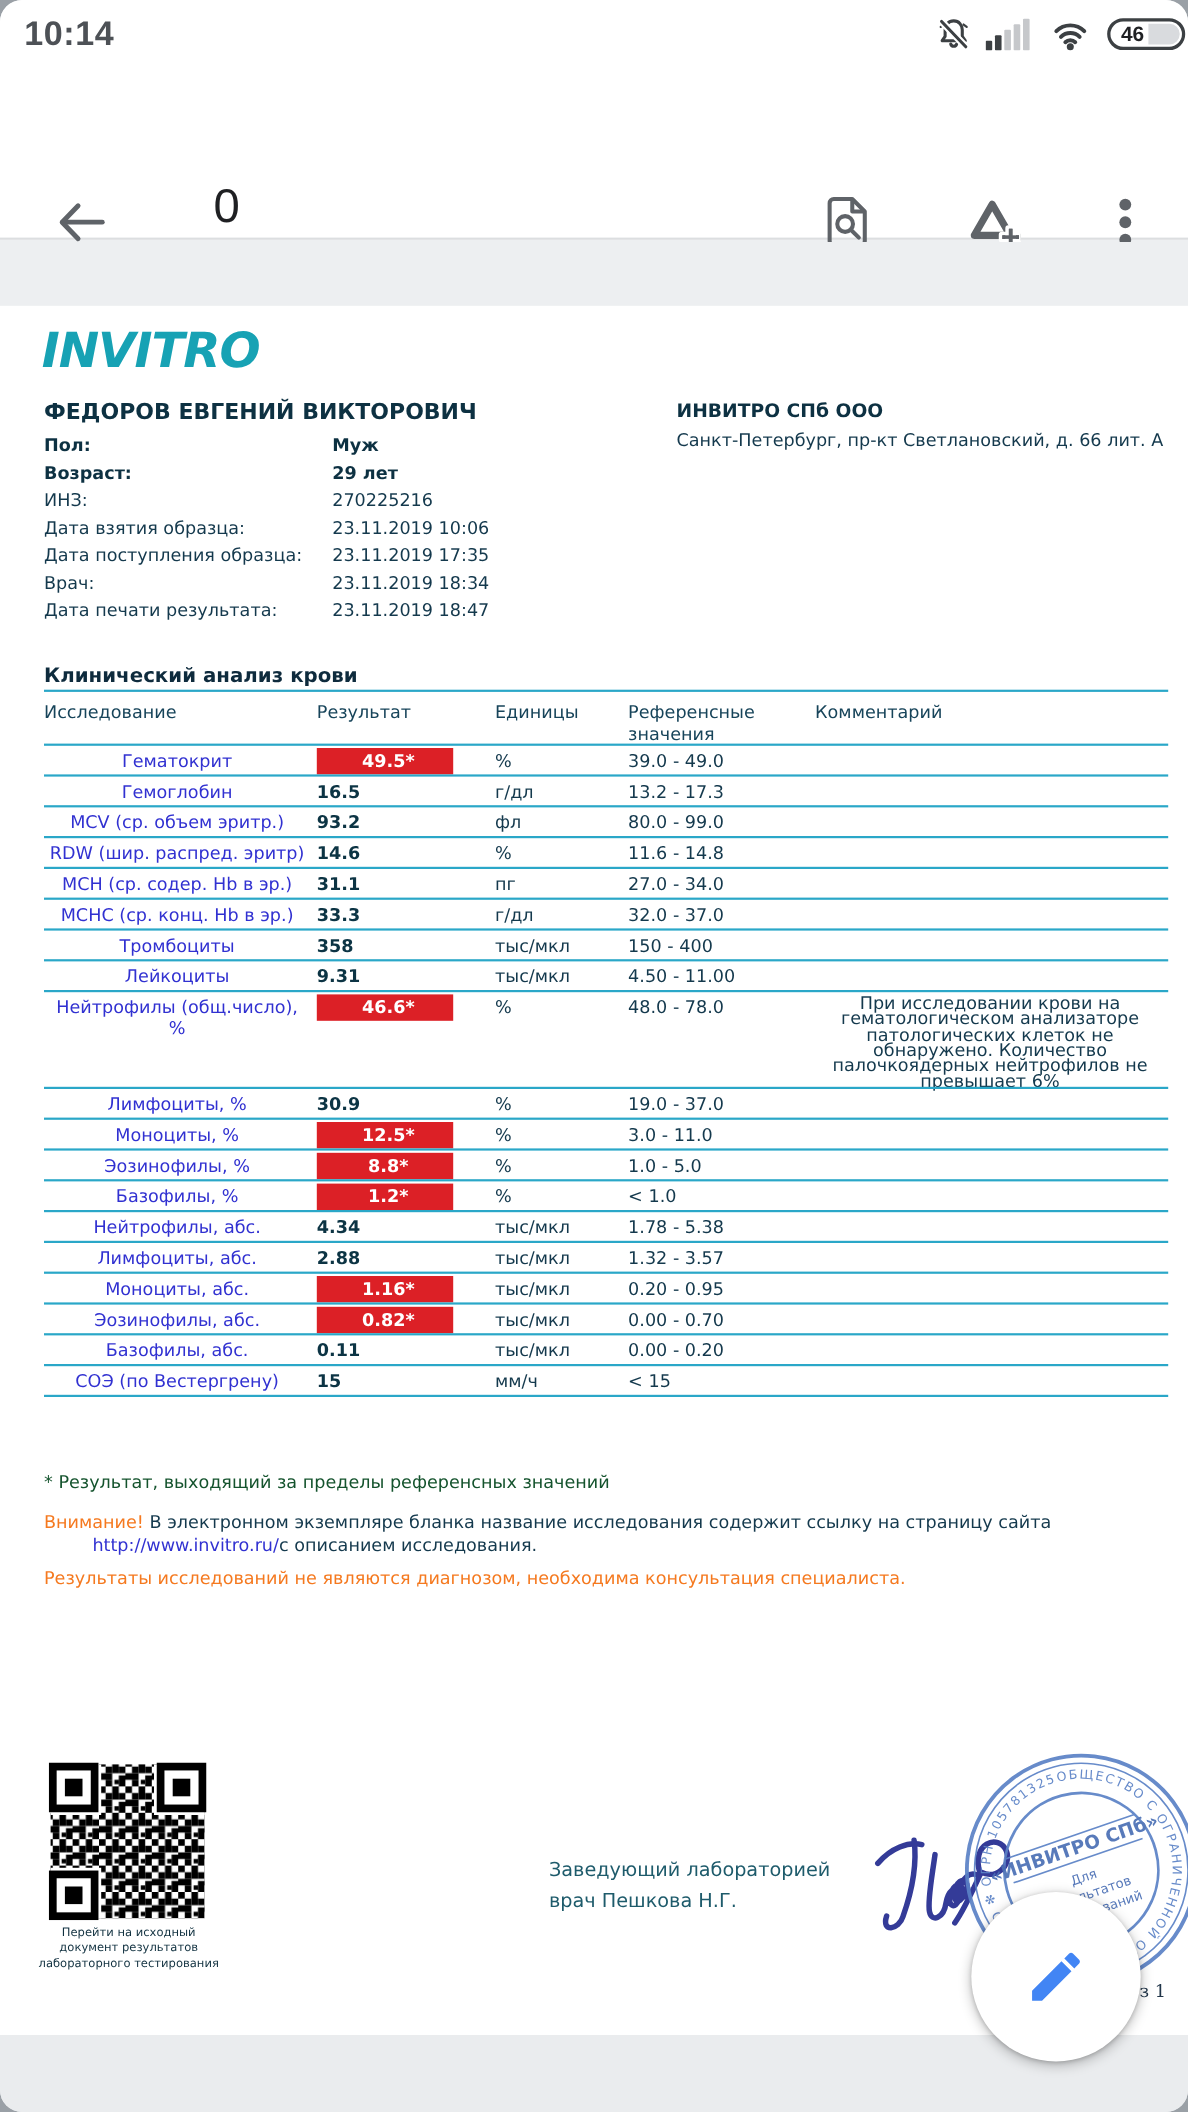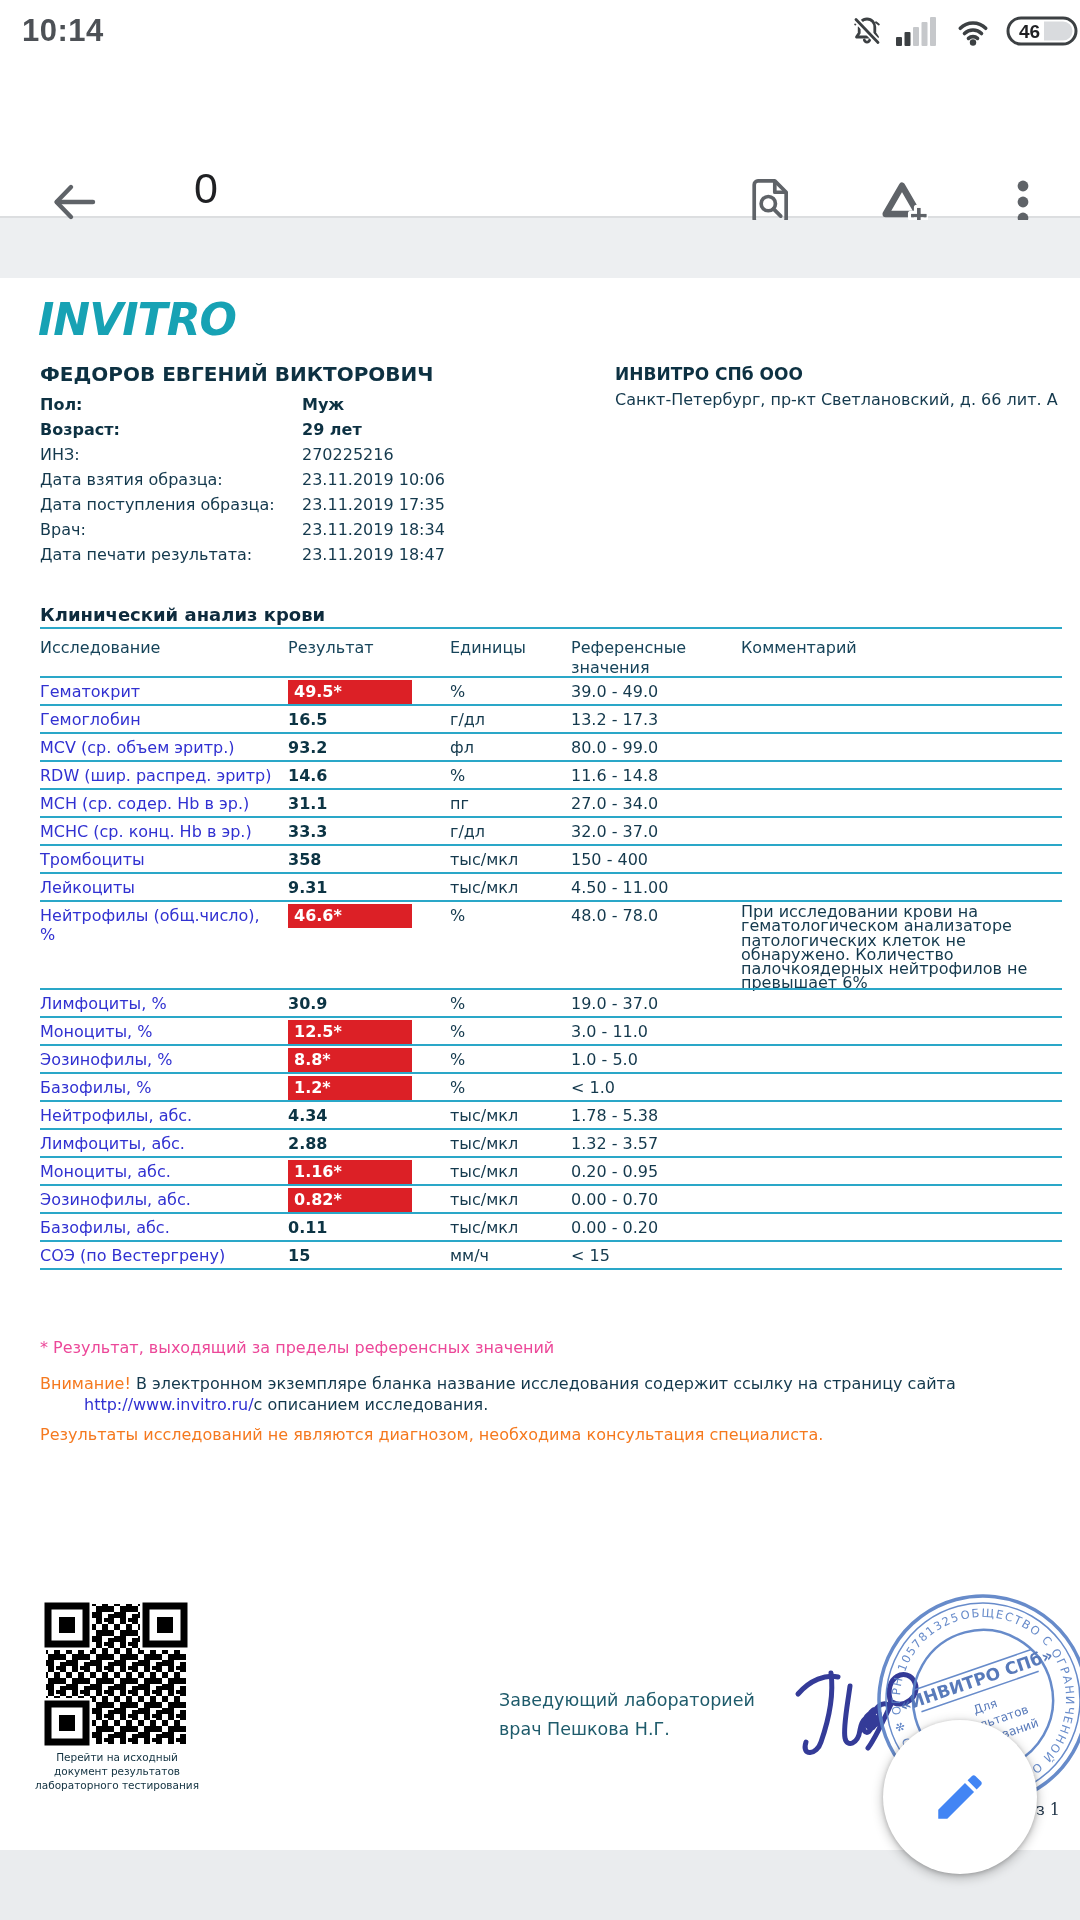--- a/index.html
+++ b/index.html
@@ -1,18 +1,18 @@
 <!DOCTYPE html>
 <html><head>
 <meta charset="utf-8">
 <style>
   * { margin:0; padding:0; box-sizing:border-box; }
   html,body { background:#9aa0a6; }
   .screen { position:relative; width:1080px; height:1920px; background:#edeff1; overflow:hidden;
-            font-family:"DejaVu Sans", sans-serif; }
+            font-family:"DejaVu Sans", sans-serif;border-radius:20px; }
   
   .status-bar { position:absolute; top:0; left:0; width:1080px; height:60px; background:#fff; }
   .status-time { position:absolute; left:22px; top:13px; font-family:"Liberation Sans",sans-serif;
                  font-size:31px; font-weight:600; color:#4d5156; letter-spacing:0.5px;}
   .status-icons { position:absolute; right:2px; top:14px; display:flex; align-items:center; gap:11px; }
   
   .toolbar { position:absolute; top:60px; left:0; width:1080px; height:158px; background:#fff;
              border-bottom:2px solid #dcdee0; }
   .back-btn { position:absolute; left:46px; top:114px; width:56px; height:56px; }
   .doc-title { position:absolute; left:194px; top:104px; font-family:"Liberation Sans",sans-serif;
@@ -34,32 +34,32 @@
   .info-row.b .lbl, .info-row.b .val { font-weight:bold; color:#0d3142; }
   .info-right { position:absolute; left:615px; top:84px; color:#14394d; font-size:16px; line-height:25px; }
   .org-name { font-weight:bold; color:#0d3142; font-size:17px; }
   .section-title { position:absolute; left:40px; top:326px; font-size:18px; font-weight:bold; color:#0e2b3d; }
   
   .lab-table { position:absolute; left:40px; top:349px; width:1022px; color:#14394d; }
   .lab-header { position:relative; height:49px; border-top:2px solid #2aa7c8; }
   .lab-header span { position:absolute; top:9px; font-size:16px; color:#17445a; white-space:pre-line; line-height:20px; }
   .col-0 { left:0; } .col-1 { left:248px; } .col-2 { left:410px; } .col-3 { left:531px; } .col-4 { left:701px; }
   .lab-rows { border-bottom:2px solid #2aa7c8; }
-  .lab-row { position:relative; height:28px; border-top:2px solid #2aa7c8; }
+  .lab-row { position:relative; height:28px; border-top:2px solid #2aa7c8;text-align:center; }
   .lab-row.tall { height:88px; }
   .lab-row span { position:absolute; font-size:16px; }
   .c-name { left:0; top:4px; width:242px; color:#3131d1; white-space:pre-line; line-height:19px; }
   .c-res  { left:248px; top:4px; font-weight:bold; color:#0c3444; }
   .c-res.flagged { background:#dc2026; color:#ffffff; top:2px; width:124px; height:24px;
                    line-height:24px; padding-left:6px; }
   .c-unit { left:410px; top:4px; }
   .c-ref  { left:531px; top:4px; }
   .c-com  { left:701px; top:3px; width:318px; font-size:12.5px; line-height:14.3px; white-space:pre-line; }
   
-  .footnote { position:absolute; left:40px; top:1060px; font-size:16px; color:#ec4899; }
+  .footnote { position:absolute; left:40px; top:1060px; font-size:16px; color:#14532d; }
   .warning { position:absolute; left:40px; top:1095px; font-size:16px; line-height:21px; color:#14394d; width:990px; }
   .warn-label { color:#f5791f; }
   .link { color:#3131d1;margin-left:44px; }
   .disclaimer { position:absolute; left:40px; top:1147px; font-size:16px; color:#f5791f; }
   
   .qr { position:absolute; left:42px; top:1322px; width:148px; height:148px; }
   .qr-caption { position:absolute; left:18px; top:1472px; width:198px; text-align:center;
                 font-size:10.5px; line-height:14px; color:#10303f; white-space:pre-line; }
   .signoff { position:absolute; left:499px; top:1408px; font-size:17.5px; line-height:29px; color:#1e5b6b; }
   .signature { position:absolute; left:788px; top:1378px; }

